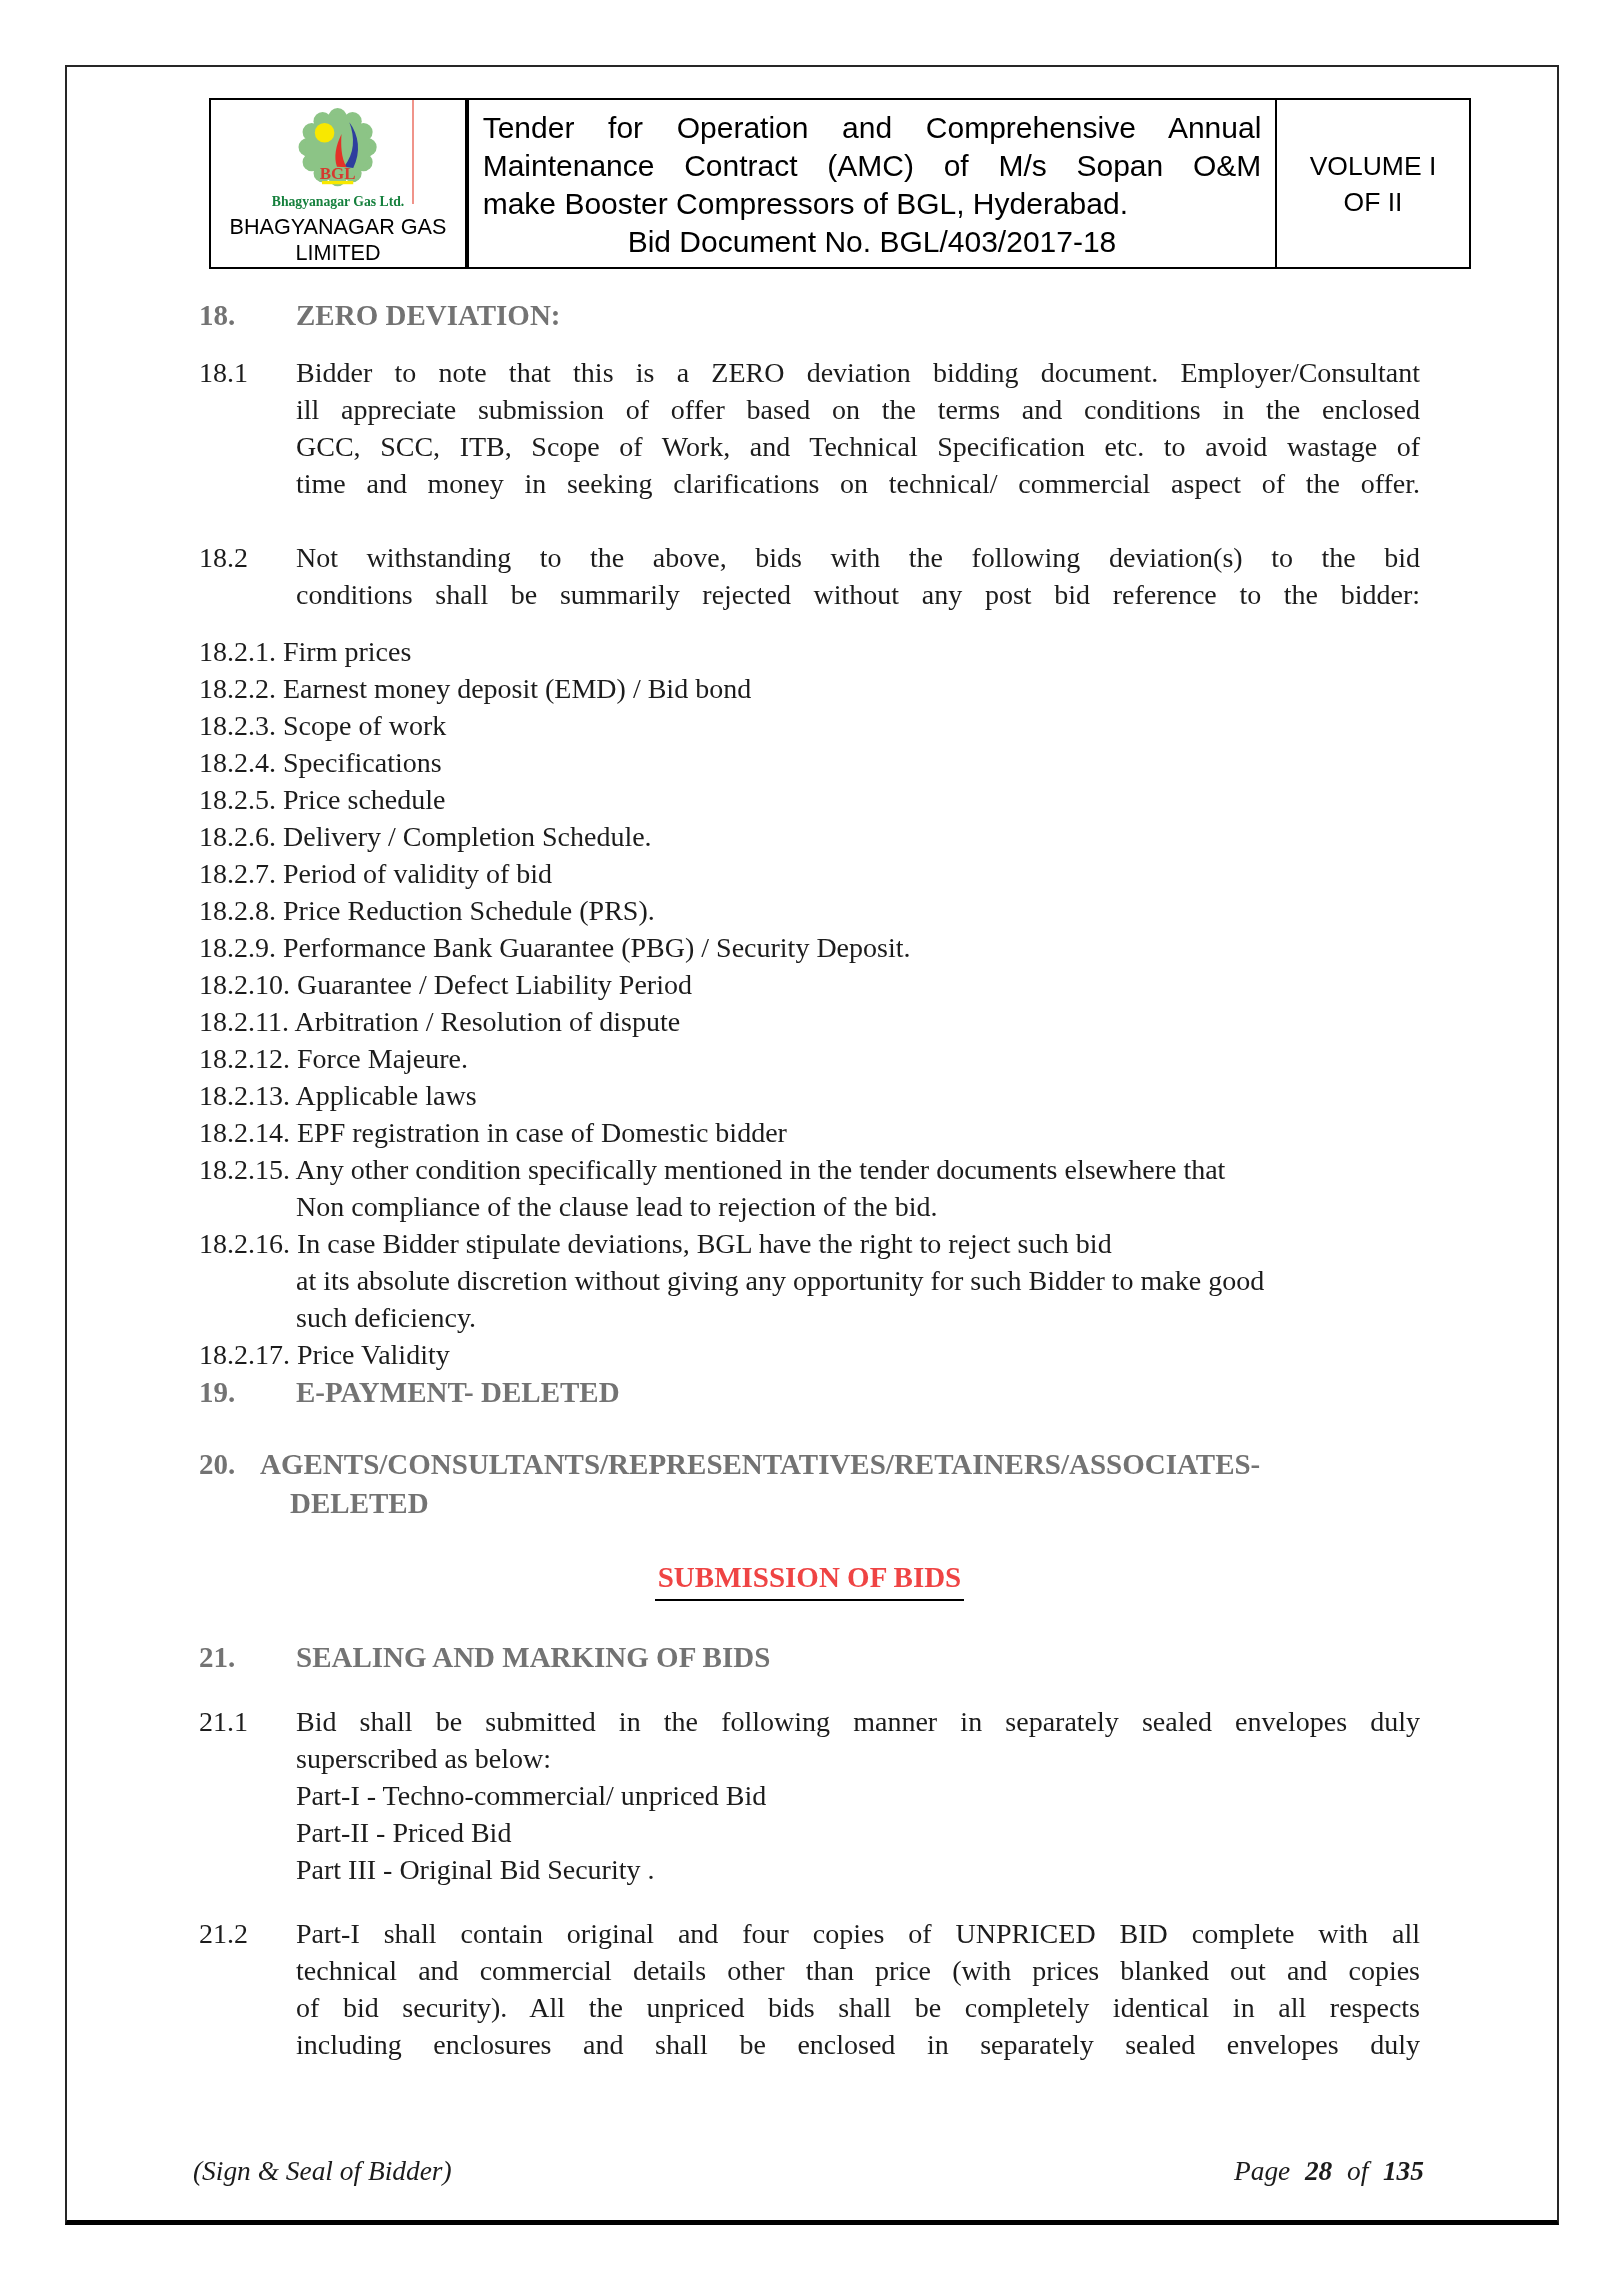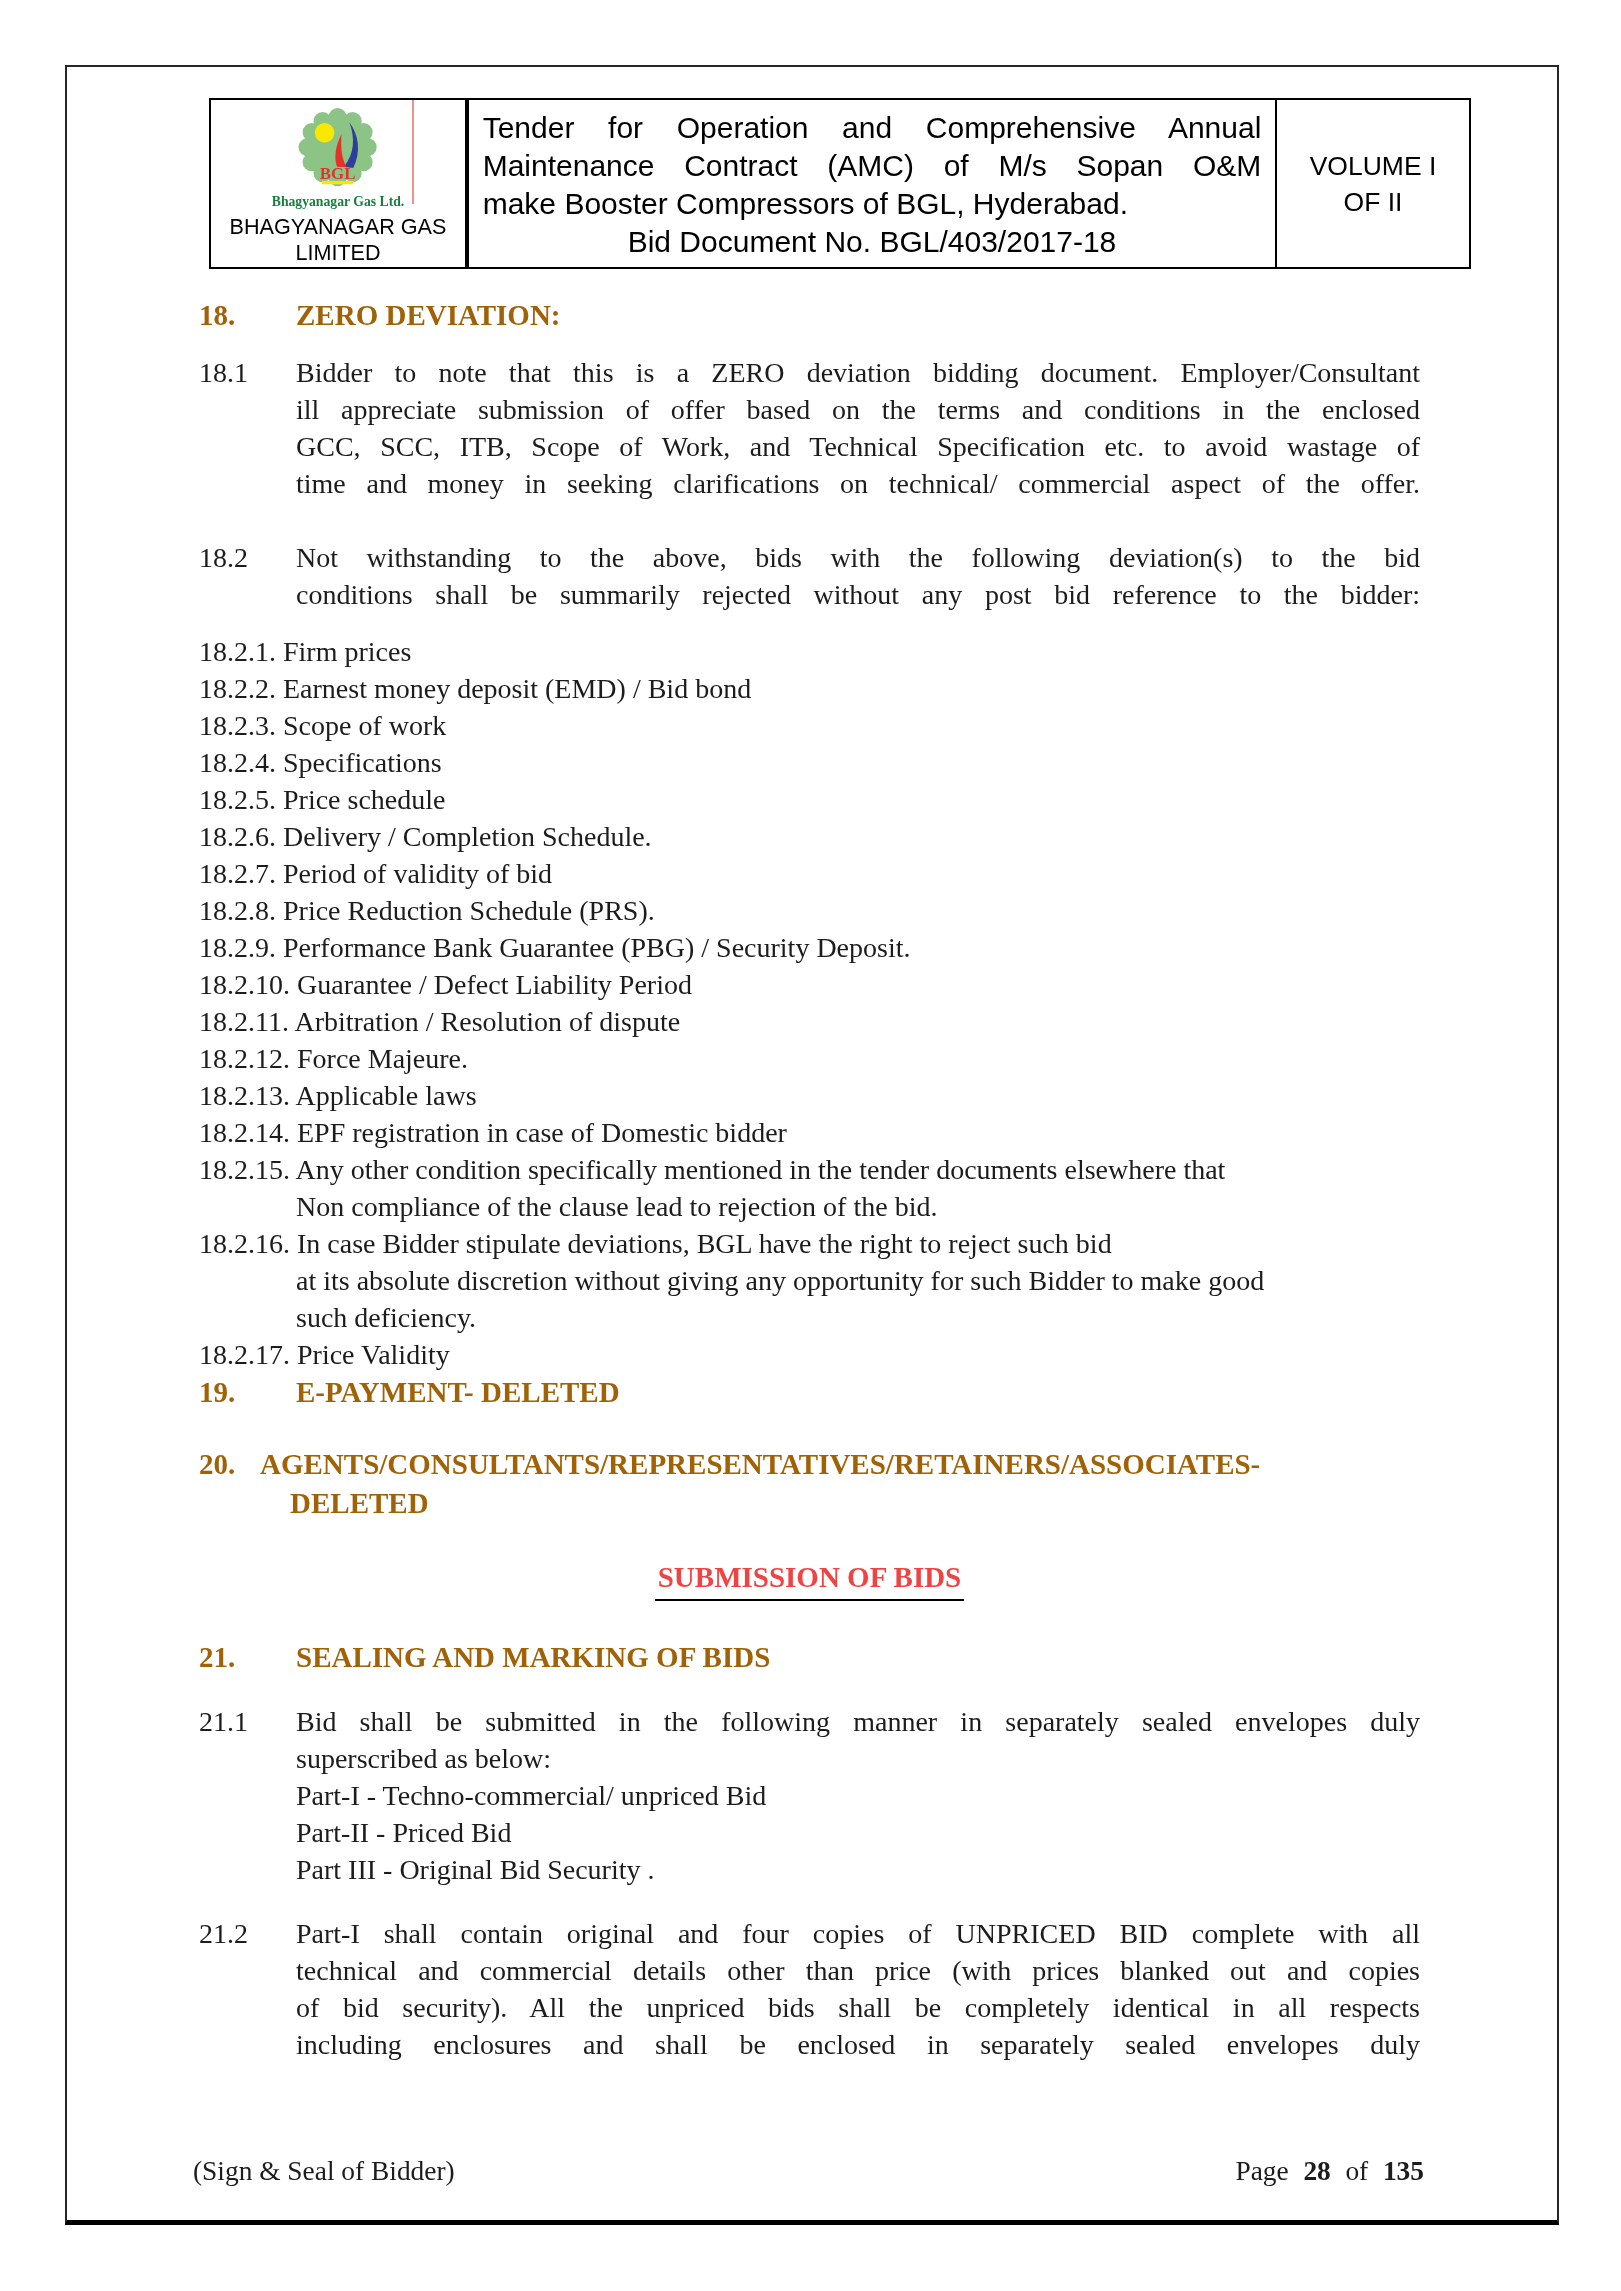--- a/index.html
+++ b/index.html
@@ -36,21 +36,21 @@
   }
   .title-line{text-align:justify;text-align-last:justify;}
   .title-line.last{text-align:left;text-align-last:left;}
   .doc-no{text-align:center;}
   .volume-cell{
     width:192px;display:flex;flex-direction:column;align-items:center;justify-content:center;
     font-size:26.5px;line-height:36px;
   }
   
   .content{position:absolute;left:199px;top:296px;width:1221px;font-size:28px;line-height:37px;}
-  .sec-heading{display:flex;font-weight:bold;font-size:29px;line-height:39px;color:#a16207;}
+  .sec-heading{display:flex;font-weight:bold;font-size:29px;line-height:39px;color:#737373;}
   .sec-num{width:97px;flex-shrink:0;}
   .para{display:flex;}
   .pnum{width:97px;flex-shrink:0;}
   .pbody{flex:1;min-width:0;}
   .jline{text-align:justify;text-align-last:justify;}
   .lline{text-align:left;}
   .p18-1{margin-top:19px;}
   .p18-2{margin-top:37px;}
   .devlist{margin-top:19.6px;}
   .li{text-align:left;}
@@ -60,21 +60,21 @@
   .n20{width:61px;}
   .h20-l2{padding-left:30px;}
   .submission{margin-top:35px;text-align:center;font-weight:bold;font-size:29px;line-height:39px;color:#ef4444;}
   .submission .underlined{display:inline-block;border-bottom:2.9px solid #000;padding:0 2.9px 2.9px 2.9px;}
   .h21{margin-top:37px;}
   .p21-1{margin-top:25.5px;}
   .p21-2{margin-top:27.4px;}
   
   .footer{
     position:absolute;left:193px;top:2154px;width:1231px;
-    display:flex;justify-content:space-between;font-size:27.4px;line-height:35px;
+    display:flex;justify-content:space-between;font-size:27.4px;line-height:35px;font-style:italic;
   }
   .page-right span{display:inline-block;}
   .page-right .sp{margin-left:7.8px;}
   .bold{font-weight:bold;}
 </style>
 </head>
 <body>
 
 <div class="frame"></div>
 

